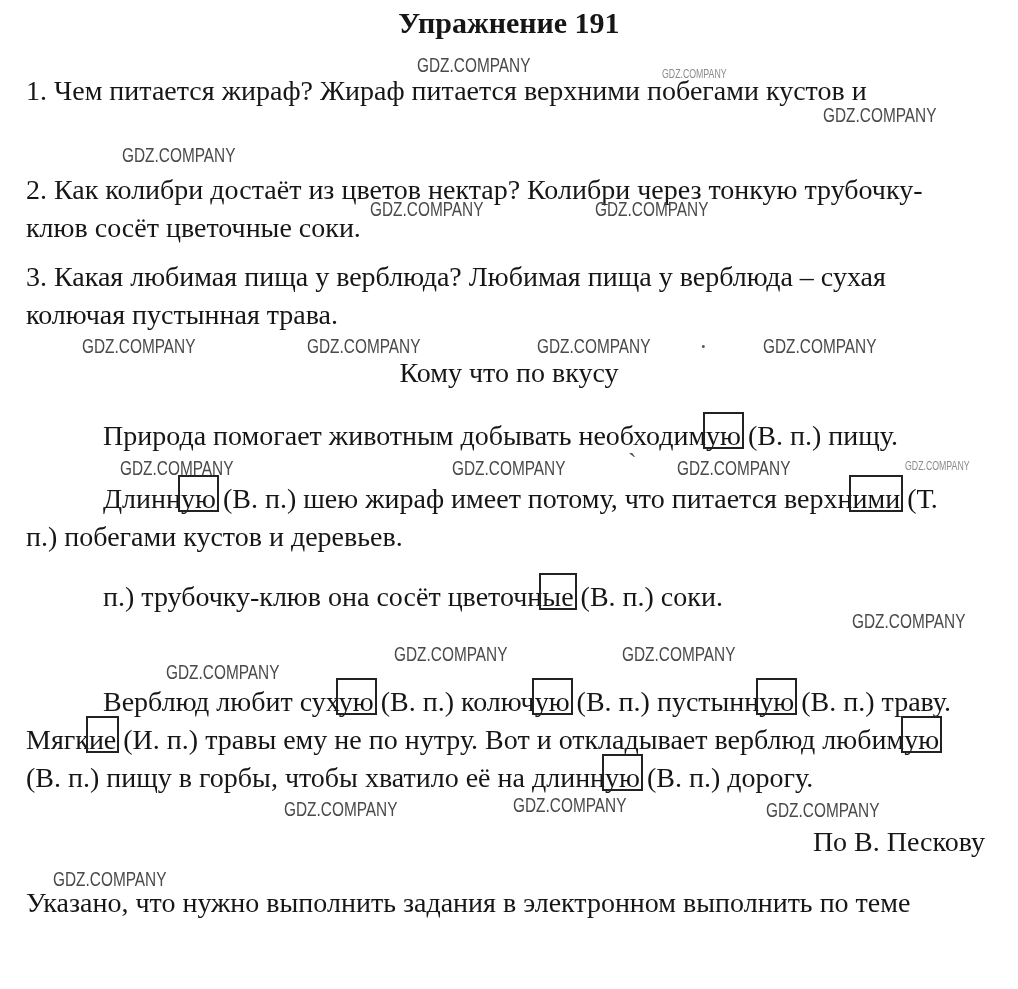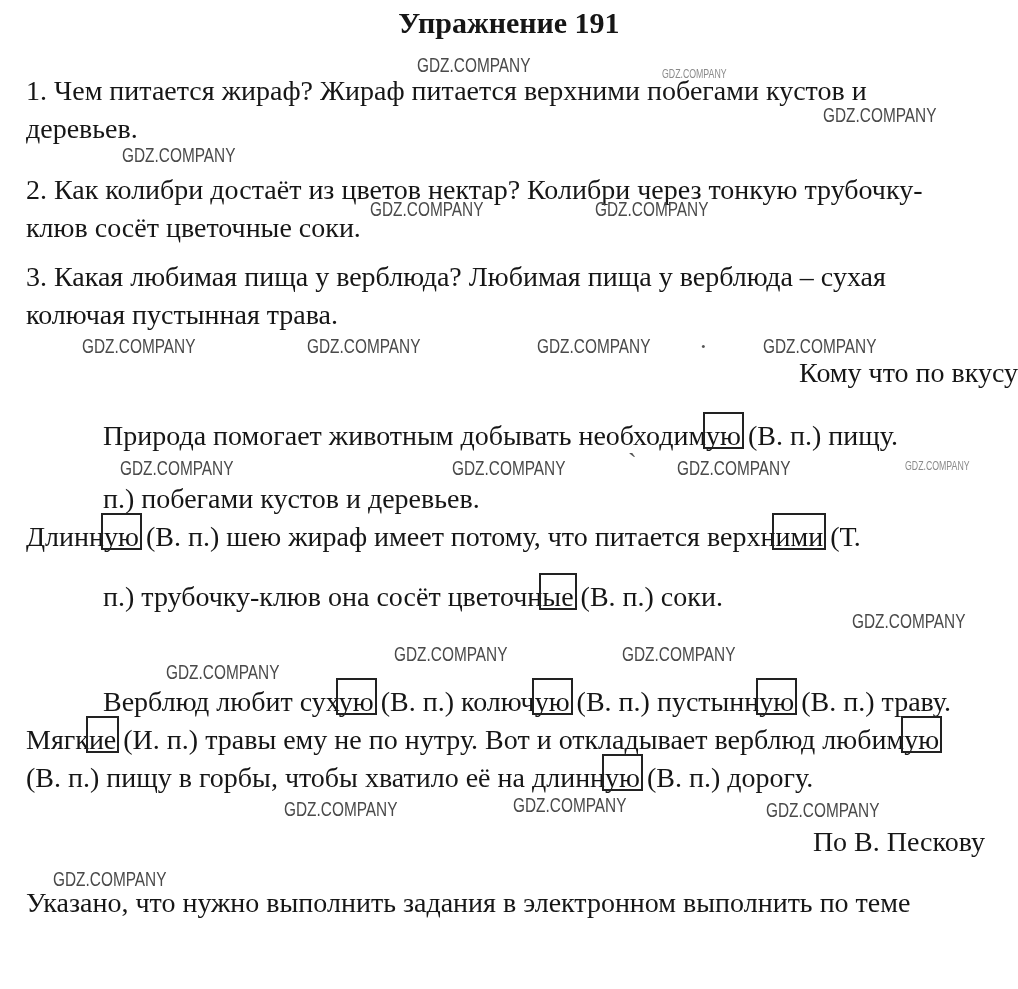--- a/index.html
+++ b/index.html
@@ -12,21 +12,21 @@
     font-family:"Liberation Serif", serif; font-size:28px;padding-left:39px;
   }
   .block{position:absolute; left:26px; width:962px;}
   .line{line-height:38px; white-space:nowrap;}
   .centered{left:0; width:1018px; text-align:center;}
   .right-aligned{left:0; width:985px; text-align:right;}
   #title{top:6px; font-weight:bold; font-size:30px;}
   #qa-0{top:72px;}
   #qa-1{top:171px;}
   #qa-2{top:258px;}
-  #subtitle{top:357px;text-align:right;}
+  #subtitle{top:357px;}
   #ans-0{top:417px;}
   #ans-1{top:480px;}
   #ans-2{top:578px;}
   #ans-3{top:683px;}
   #attribution{top:826px;}
   #note{top:884px;}
   .answer .line:first-child{text-indent:77px;}
   .boxed{position:relative;margin-top:16px;}
   .boxed::after{
     content:""; position:absolute; left:-3px; right:-3px; top:-8px; bottom:2px;
@@ -41,39 +41,38 @@
   .stray{position:absolute; font-size:26px; line-height:26px; color:#555;}
 </style>
 </head>
 <body>
 
 <div class="page">
   <div class="block centered" id="title">Упражнение 191</div>
 
   <div class="block" id="qa-0">
       <div class="line">1. Чем питается жираф? Жираф питается верхними побегами кустов и</div>
-      <div class="line">деревьев.</div>
     </div>
   <div class="block" id="qa-1">
       <div class="line">2. Как колибри достаёт из цветов нектар? Колибри через тонкую трубочку-</div>
       <div class="line">клюв сосёт цветочные соки.</div>
     </div>
   <div class="block" id="qa-2">
       <div class="line">3. Какая любимая пища у верблюда? Любимая пища у верблюда – сухая</div>
       <div class="line">колючая пустынная трава.</div>
     </div>
 
   <div class="block centered" id="subtitle">Кому что по вкусу</div>
 
   <div class="block answer" id="ans-0">
       <div class="line">Природа помогает животным добывать необходим<span class="boxed">ую</span> (В. п.) пищу.</div>
     </div>
   <div class="block answer" id="ans-1">
+      <div class="line">Длинн<span class="boxed">ую</span> (В. п.) шею жираф имеет потому, что питается верхн<span class="boxed">ими</span> (Т.</div>
       <div class="line">п.) побегами кустов и деревьев.</div>
-      <div class="line">Длинн<span class="boxed">ую</span> (В. п.) шею жираф имеет потому, что питается верхн<span class="boxed">ими</span> (Т.</div>
     </div>
   <div class="block answer" id="ans-2">
       <div class="line">п.) трубочку-клюв она сосёт цветочн<span class="boxed">ые</span> (В. п.) соки.</div>
     </div>
   <div class="block answer" id="ans-3">
       <div class="line">Верблюд любит сух<span class="boxed">ую</span> (В. п.) колюч<span class="boxed">ую</span> (В. п.) пустынн<span class="boxed">ую</span> (В. п.) траву.</div>
       <div class="line">Мягк<span class="boxed">ие</span> (И. п.) травы ему не по нутру. Вот и откладывает верблюд любим<span class="boxed">ую</span></div>
       <div class="line">(В. п.) пищу в горбы, чтобы хватило её на длинн<span class="boxed">ую</span> (В. п.) дорогу.</div>
     </div>
 

